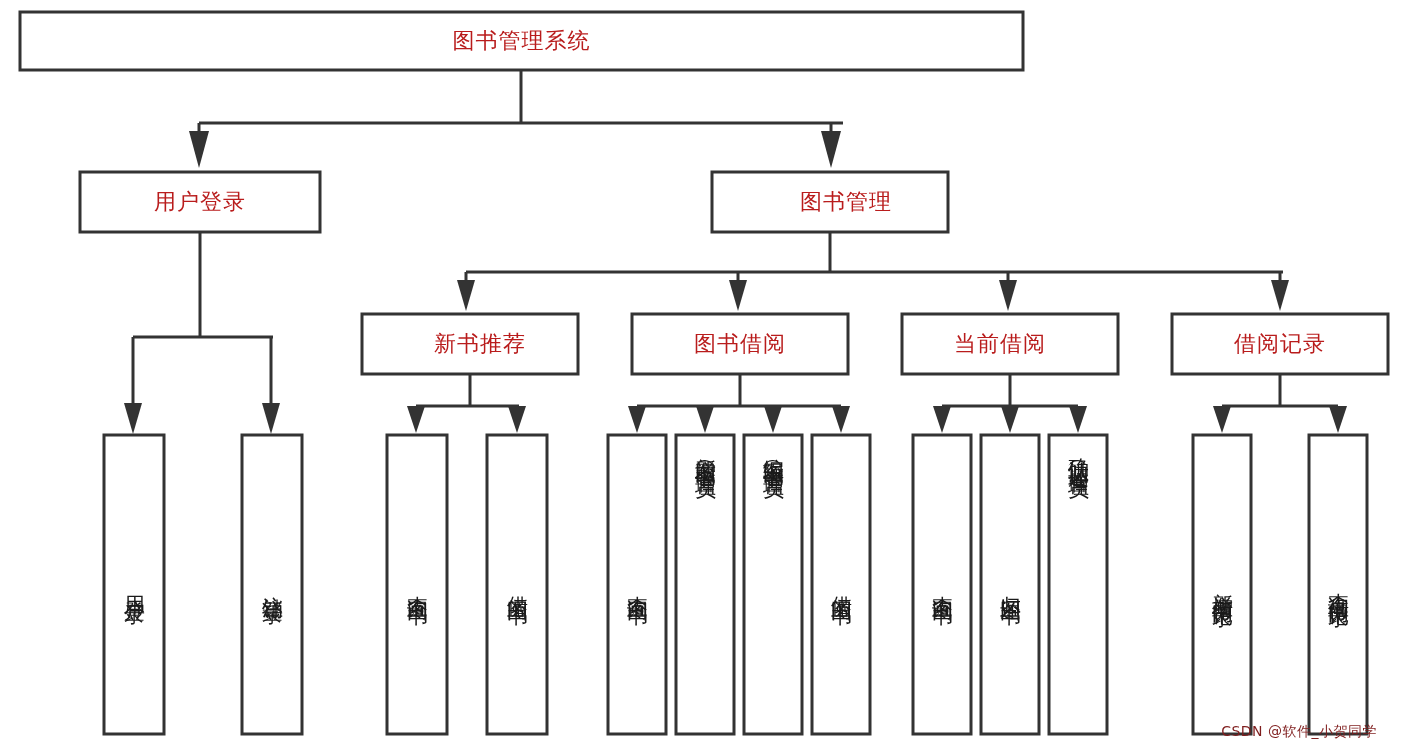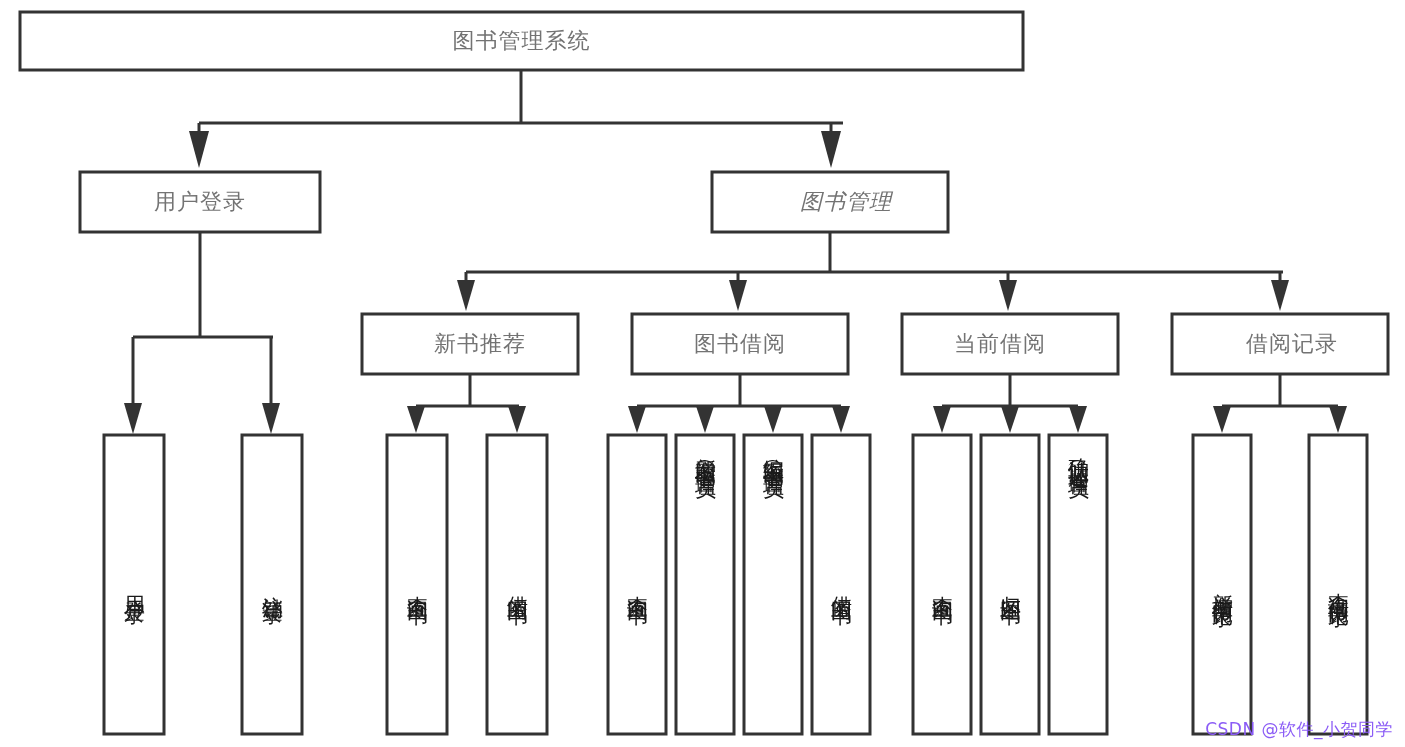--- a/index.html
+++ b/index.html
@@ -61,31 +61,31 @@
   .hlabel-wrap {
     position: absolute;
     display: flex;
     align-items: center;
     justify-content: center;
     pointer-events: none;
   }
   .hlabel-text {
     font-family: "DejaVu Sans", "Liberation Sans", sans-serif;
     font-size: 22px;
-    color: #737373;
+    color: #b91c1c;
     letter-spacing: 1px;
     white-space: nowrap;
   }
   .watermark {
     position: absolute;
-    right: 12px;
+    right: 28px;
     bottom: 6px;
     font-family: "DejaVu Sans", "Liberation Sans", sans-serif;
-    font-size: 17px;
-    color: #8b5cf6;
+    font-size: 14px;
+    color: #7f1d1d;
     letter-spacing: 0.5px;
     white-space: nowrap;
   }
 </style>
 </head>
 <body>
 
 <div id="diagram-root">
 
   <svg class="diagram" viewBox="0 0 1405 747" xmlns="http://www.w3.org/2000/svg">
@@ -169,34 +169,34 @@
     <rect class="node-rect" x="1309" y="435" width="58" height="299"></rect>
   </svg>
 
   <div class="hlabel-wrap" style="left:20px; top:12px; width:1003px; height:58px;">
     <span class="hlabel-text">图书管理系统</span>
   </div>
 
   <div class="hlabel-wrap" style="left:80px; top:172px; width:240px; height:60px;">
     <span class="hlabel-text">用户登录</span>
   </div>
-  <div class="hlabel-wrap" style="left:712px; top:172px; width:268px; height:60px;font-style:italic;">
+  <div class="hlabel-wrap" style="left:712px; top:172px; width:268px; height:60px;">
     <span class="hlabel-text">图书管理</span>
   </div>
 
   <div class="hlabel-wrap" style="left:362px; top:314px; width:236px; height:60px;">
     <span class="hlabel-text">新书推荐</span>
   </div>
   <div class="hlabel-wrap" style="left:632px; top:314px; width:216px; height:60px;justify-content:center;">
     <span class="hlabel-text">图书借阅</span>
   </div>
   <div class="hlabel-wrap" style="left:902px; top:314px; width:196px; height:60px;">
     <span class="hlabel-text">当前借阅</span>
   </div>
-  <div class="hlabel-wrap" style="left:1172px; top:314px; width:216px; height:60px;padding-left:12px;">
+  <div class="hlabel-wrap" style="left:1172px; top:314px; width:216px; height:60px;">
     <span class="hlabel-text">借阅记录</span>
   </div>
 
   <div class="vlabel-wrap" style="left:104px; top:435px; width:60px; height:299px; align-items:center;">
     <span class="vlabel-text">用户登录</span>
   </div>
   <div class="vlabel-wrap" style="left:242px; top:435px; width:60px; height:299px; align-items:center;">
     <span class="vlabel-text">注销登录</span>
   </div>
 

